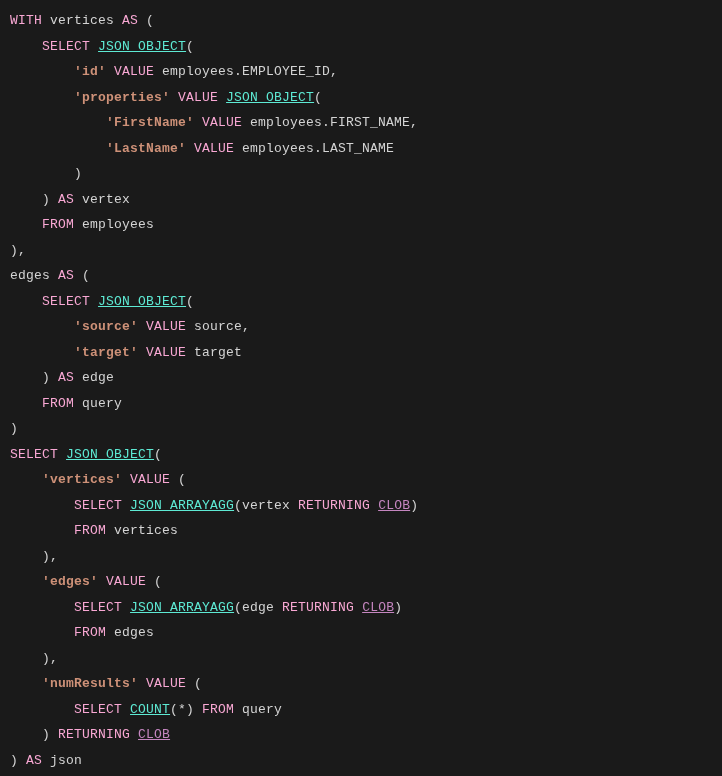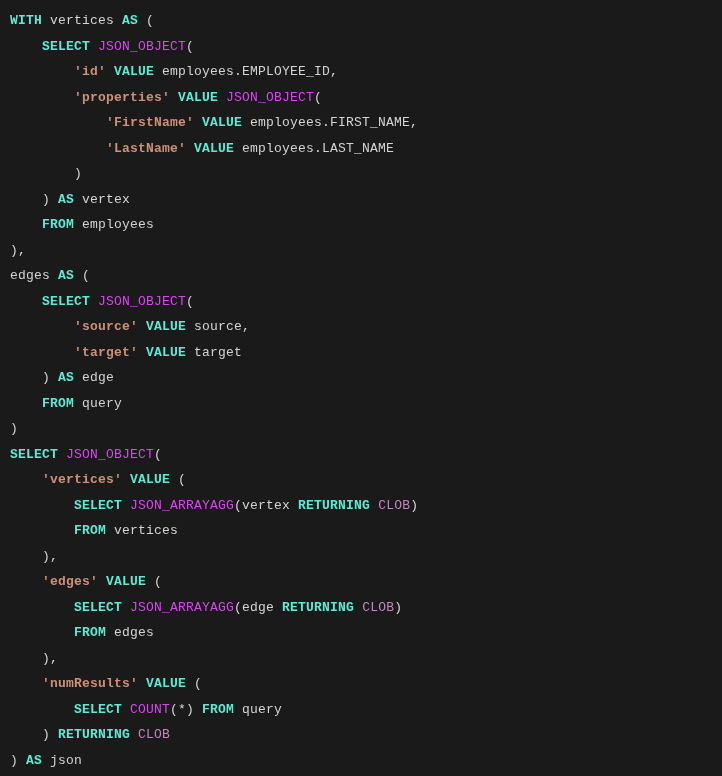--- a/index.html
+++ b/index.html
@@ -14,23 +14,23 @@
     margin: 0;
     padding: 8px 10px;
     font-family: Consolas, "Courier New", monospace;
     font-size: 13px;
     line-height: 25.5px;
     color: #d4d4d4;
     white-space: pre;
     letter-spacing: 0.2px;
   }
   .line { display: block; }
-  .kw   { color: #5eead4; font-weight: bold; }   
-  .fn   { color: #d946ef; }                       
+  .kw   { color: #f9a8d4; font-weight: normal; }   
+  .fn   { color: #5eead4; text-decoration: underline; }                       
   .str  { color: #ce9178; font-weight: bold; }                       
   .op   { color: #d4d4d4; }                       
   .id   { color: #d4d4d4; margin-top: 13px; }                       
-  .ret  { color: #c586c0; }
+  .ret  { color: #c586c0; text-decoration: underline; }
 </style>
 </head>
 <body>
 
 <pre class="code"><span class="line"><span class="kw">WITH</span><span class="id"> vertices </span><span class="kw">AS</span><span class="op"> (</span></span><span class="line"><span class="op">    </span><span class="kw">SELECT</span><span class="op"> </span><span class="fn">JSON_OBJECT</span><span class="op">(</span></span><span class="line"><span class="op">        </span><span class="str">'id'</span><span class="op"> </span><span class="kw">VALUE</span><span class="id"> employees.EMPLOYEE_ID,</span></span><span class="line"><span class="op">        </span><span class="str">'properties'</span><span class="op"> </span><span class="kw">VALUE</span><span class="op"> </span><span class="fn">JSON_OBJECT</span><span class="op">(</span></span><span class="line"><span class="op">            </span><span class="str">'FirstName'</span><span class="op"> </span><span class="kw">VALUE</span><span class="id"> employees.FIRST_NAME,</span></span><span class="line"><span class="op">            </span><span class="str">'LastName'</span><span class="op"> </span><span class="kw">VALUE</span><span class="id"> employees.LAST_NAME</span></span><span class="line"><span class="op">        )</span></span><span class="line"><span class="op">    ) </span><span class="kw">AS</span><span class="id"> vertex</span></span><span class="line"><span class="op">    </span><span class="kw">FROM</span><span class="id"> employees</span></span><span class="line"><span class="op">),</span></span><span class="line"><span class="id">edges </span><span class="kw">AS</span><span class="op"> (</span></span><span class="line"><span class="op">    </span><span class="kw">SELECT</span><span class="op"> </span><span class="fn">JSON_OBJECT</span><span class="op">(</span></span><span class="line"><span class="op">        </span><span class="str">'source'</span><span class="op"> </span><span class="kw">VALUE</span><span class="id"> source,</span></span><span class="line"><span class="op">        </span><span class="str">'target'</span><span class="op"> </span><span class="kw">VALUE</span><span class="id"> target</span></span><span class="line"><span class="op">    ) </span><span class="kw">AS</span><span class="id"> edge</span></span><span class="line"><span class="op">    </span><span class="kw">FROM</span><span class="id"> query</span></span><span class="line"><span class="op">)</span></span><span class="line"><span class="kw">SELECT</span><span class="op"> </span><span class="fn">JSON_OBJECT</span><span class="op">(</span></span><span class="line"><span class="op">    </span><span class="str">'vertices'</span><span class="op"> </span><span class="kw">VALUE</span><span class="op"> (</span></span><span class="line"><span class="op">        </span><span class="kw">SELECT</span><span class="op"> </span><span class="fn">JSON_ARRAYAGG</span><span class="id">(vertex </span><span class="kw">RETURNING</span><span class="op"> </span><span class="ret">CLOB</span><span class="op">)</span></span><span class="line"><span class="op">        </span><span class="kw">FROM</span><span class="id"> vertices</span></span><span class="line"><span class="op">    ),</span></span><span class="line"><span class="op">    </span><span class="str">'edges'</span><span class="op"> </span><span class="kw">VALUE</span><span class="op"> (</span></span><span class="line"><span class="op">        </span><span class="kw">SELECT</span><span class="op"> </span><span class="fn">JSON_ARRAYAGG</span><span class="id">(edge </span><span class="kw">RETURNING</span><span class="op"> </span><span class="ret">CLOB</span><span class="op">)</span></span><span class="line"><span class="op">        </span><span class="kw">FROM</span><span class="id"> edges</span></span><span class="line"><span class="op">    ),</span></span><span class="line"><span class="op">    </span><span class="str">'numResults'</span><span class="op"> </span><span class="kw">VALUE</span><span class="op"> (</span></span><span class="line"><span class="op">        </span><span class="kw">SELECT</span><span class="op"> </span><span class="fn">COUNT</span><span class="op">(*) </span><span class="kw">FROM</span><span class="id"> query</span></span><span class="line"><span class="op">    ) </span><span class="kw">RETURNING</span><span class="op"> </span><span class="ret">CLOB</span></span><span class="line"><span class="op">) </span><span class="kw">AS</span><span class="id"> json</span></span><span class="line"></span></pre>
 
 </body></html>

